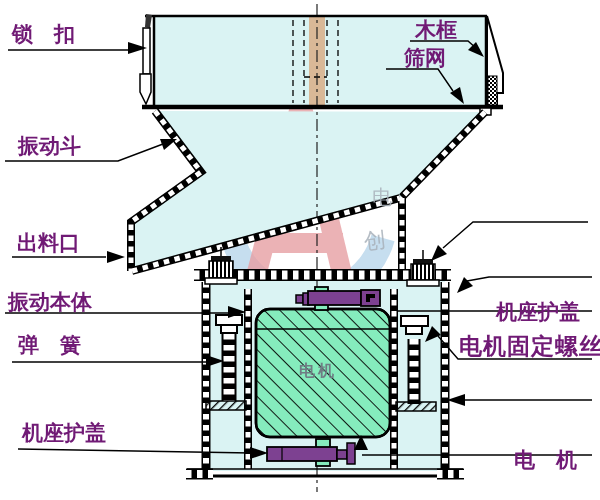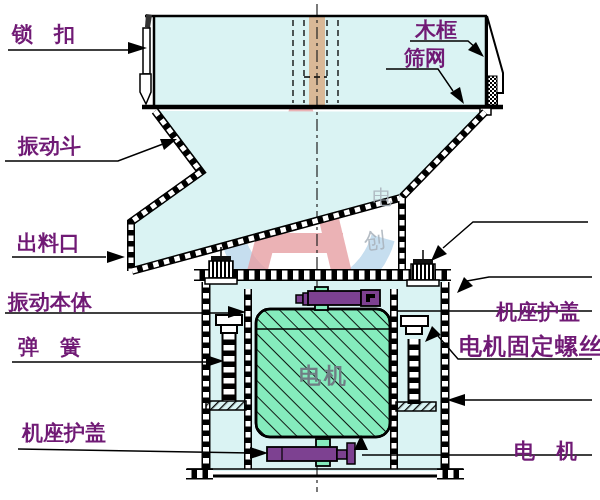--- a/index.html
+++ b/index.html
@@ -6,29 +6,29 @@
   .stage{position:relative;width:600px;height:500px;background:#fff;overflow:hidden;
          font-family:"Liberation Sans","DejaVu Sans",sans-serif;}
   .stage svg{position:absolute;left:0;top:0;}
   .lb{position:absolute;font-weight:bold;font-size:21px;line-height:1.1;color:#701a75;white-space:nowrap;}
   #lb-suo{left:12px;top:22px;}
   #lb-mu{left:415px;top:18px;}
   #lb-shai{left:404px;top:46px;}
   #lb-dou{left:18px;top:134px;}
   #lb-chu{left:17px;top:231px;}
   #lb-benti{left:8px;top:290px;}
-  #lb-tan{left:18px;top:335px;}
+  #lb-tan{left:18px;top:335px;font-family:Liberation Mono, monospace;}
   #lb-xia{left:22px;top:421px;}
   #lb-luomao{left:511px;top:196px;}
   #lb-hugai{left:496px;top:252px;margin-top:48px;}
   #lb-shang{left:499px;top:287px;}
   #lb-luosi{left:459px;top:334px;font-size:23px;letter-spacing:1px;font-family:Liberation Serif, serif;}
   #lb-jizuo{left:512px;top:377px;}
-  #lb-dianji{left:514px;top:439px;}
-  #lb-motor{position:absolute;left:299px;top:361px;font-size:22px;font-weight:bold;
+  #lb-dianji{left:514px;top:448px;}
+  #lb-motor{position:absolute;left:299px;top:361px;font-size:16px;font-weight:bold;
             letter-spacing:3px;color:#6f7d84;}
   .wm-char{position:absolute;color:var(--watermark_gray);opacity:.85;font-size:20px;}
   #wm-c1{left:372px;top:184px;}
   #wm-c2{left:364px;top:226px;font-size:22px;transform:rotate(-6deg);}
   
   .ckb{stroke:#000;fill:none;}
   .ckw{stroke:#fff;fill:none;stroke-dasharray:5.5 5.5;}
   .ld{stroke:#000;stroke-width:1.4;fill:none;}
   .aw{fill:#000;stroke:none;}
   .f-cyan{fill:var(--panel_fill);}

